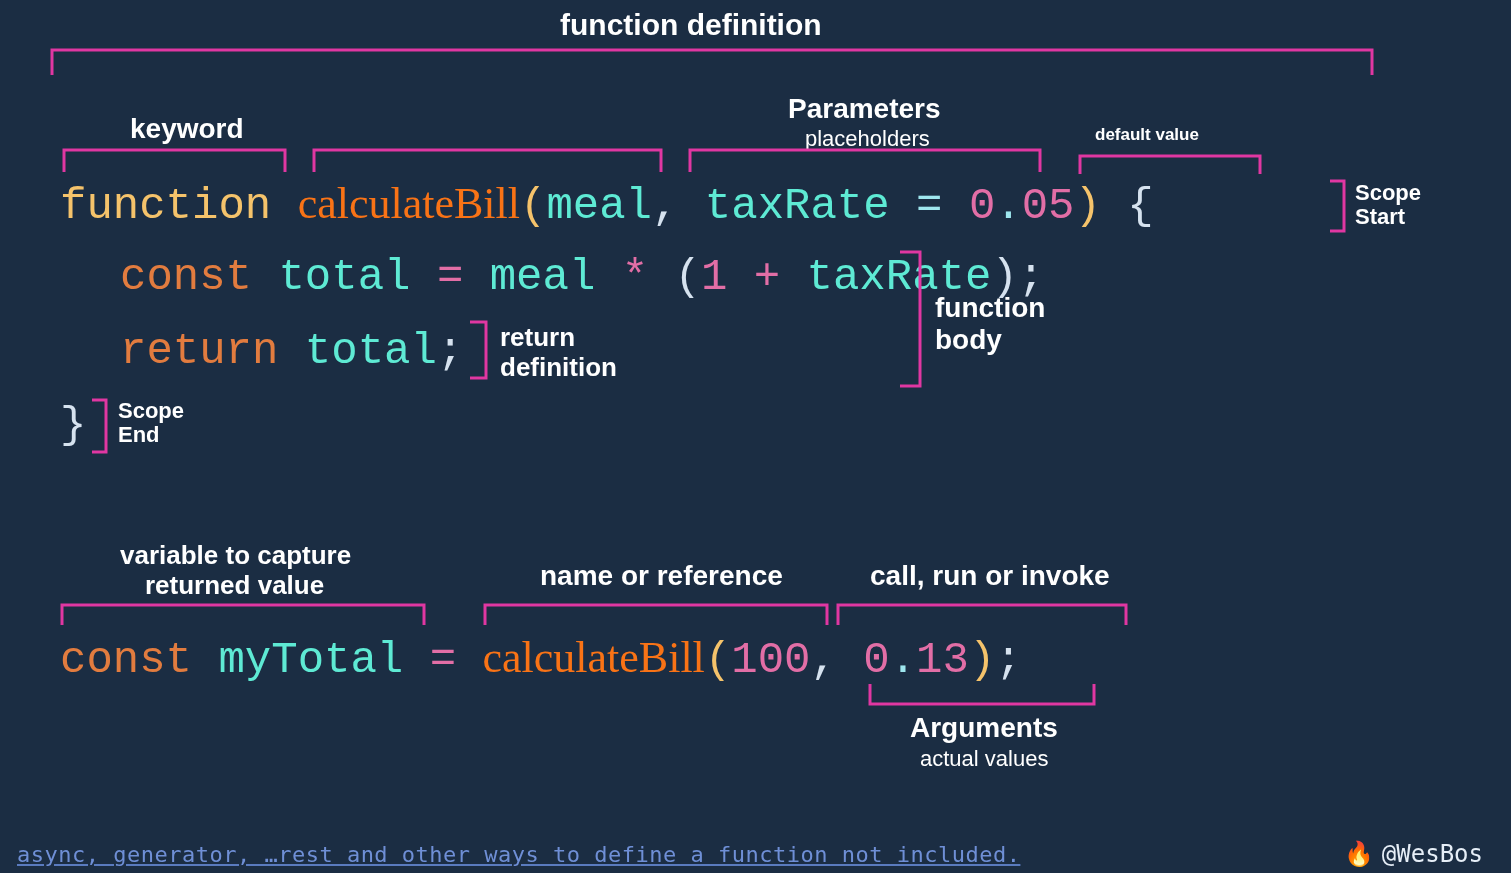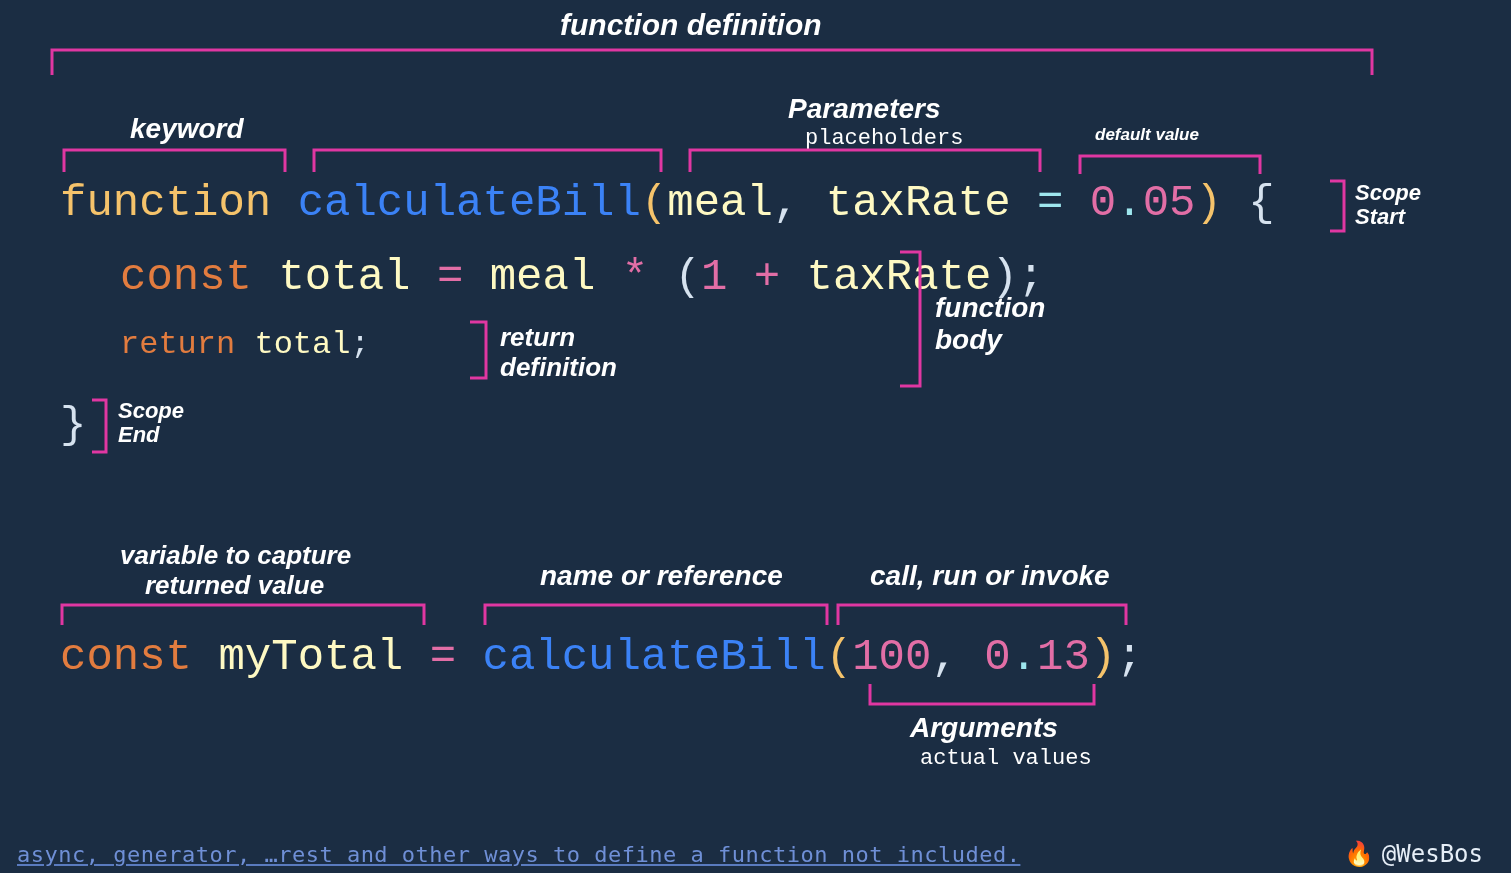--- a/index.html
+++ b/index.html
@@ -9,37 +9,36 @@
     font-family: Arial, Helvetica, sans-serif;
     color: #fff;
     position: relative;
     overflow: hidden;
   }
   .stage { position: absolute; inset: 0; }
 
   
   .lbl {
     position: absolute;
-    font-style: italic;
     font-weight: bold;
     color: #fff;
     white-space: nowrap;
   }
-  .lbl.sub { font-style: normal; font-weight: normal; font-family: Liberation Mono, monospace; }
+  .lbl.sub { font-style: normal; font-weight: normal; }
 
   
   .code {
     position: absolute;
     font-family: "Menlo", "Consolas", "Courier New", monospace;
     white-space: pre;
     color: #d6e2ef;
   }
   .kw-fn   { color: #f5c36b; } 
-  .kw-name { color: #3b82f6; } 
-  .id      { color: #fef9c3; } 
+  .kw-name { color: #f97316; font-family: Liberation Serif, serif; } 
+  .id      { color: #5eead4; } 
   .paren   { color: #f5c36b; }
   .brace   { color: #d6e2ef; }
   .op      { color: #e26ea6; } 
   .eq-cy   { color: #9ee6ee; }
   .num     { color: #e26ea6; }
   .dot     { color: #9ee6ee; }
   .punc    { color: #d6e2ef; }
   .kw-const{ color: #e27c3f; }
   .kw-ret  { color: #e27c3f; }
 
@@ -116,21 +115,21 @@
   <div class="code" style="left:60px; top:178px; font-size:44px;"><span class="kw-fn">function</span> <span class="kw-name">calculateBill</span><span class="paren">(</span><span class="id">meal</span><span class="punc">,</span> <span class="id">taxRate</span> <span class="eq-cy">=</span> <span class="num">0</span><span class="dot">.</span><span class="num">05</span><span class="paren">)</span> <span class="brace">{</span></div>
 
   <svg class="brk" style="left:1330px; top:181px; width:16px; height:50px;">
     <path class="pink line" d="M0 0 L14 0 L14 50 L0 50"></path>
   </svg>
   <div class="lbl" style="left:1355px; top:180px; font-size:22px;">Scope</div>
   <div class="lbl" style="left:1355px; top:204px; font-size:22px;">Start</div>
 
   <div class="code" style="left:120px; top:252px; font-size:44px;"><span class="kw-const">const</span> <span class="id">total</span> <span class="op">=</span> <span class="id">meal</span> <span class="op">*</span> <span class="punc">(</span><span class="num">1</span> <span class="op">+</span> <span class="id">taxRate</span><span class="punc">)</span><span class="punc">;</span></div>
 
-  <div class="code" style="left:120px; top:326px; font-size:32px;"><span class="kw-ret">return</span> <span class="id">total</span><span class="punc">;</span></div>
+  <div class="code" style="left:120px; top:326px; font-size:44px;"><span class="kw-ret">return</span> <span class="id">total</span><span class="punc">;</span></div>
 
   <svg class="brk" style="left:470px; top:322px; width:18px; height:56px;">
     <path class="pink line" d="M0 0 L16 0 L16 56 L0 56"></path>
   </svg>
   <div class="lbl" style="left:500px; top:322px; font-size:26px;">return</div>
   <div class="lbl" style="left:500px; top:352px; font-size:26px;">definition</div>
 
   <svg class="brk" style="left:900px; top:252px; width:22px; height:134px;">
     <path class="pink line" d="M0 0 L20 0 L20 134 L0 134"></path>
   </svg>

